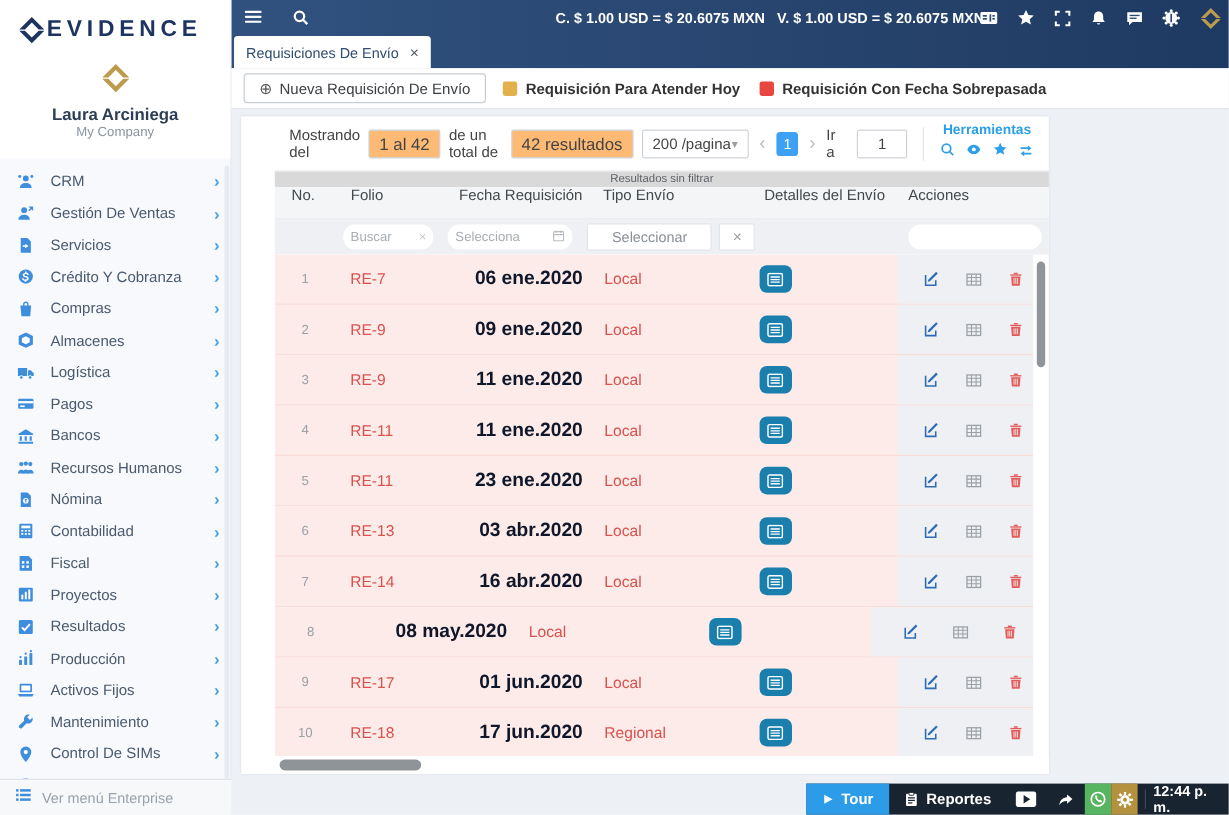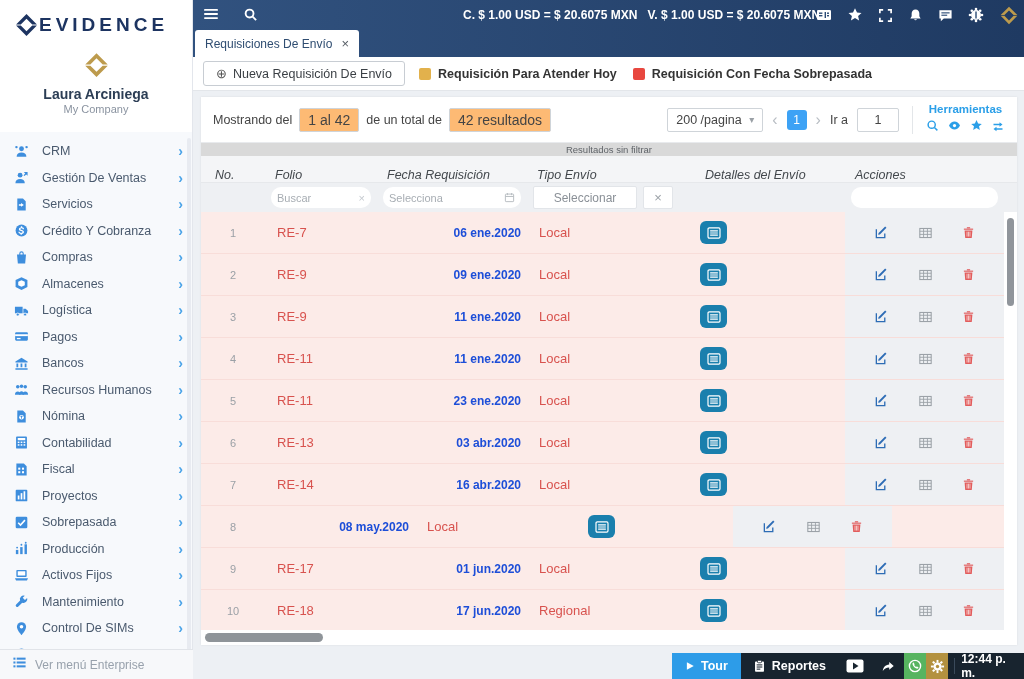--- a/index.html
+++ b/index.html
@@ -38,58 +38,58 @@
 
   
   .content { position:absolute; top:57px; left:0; width:831px; height:596px; background:#edf0f4; }
   .action-strip { position:absolute; top:0; left:0; width:831px; height:34px; background:#ffffff; border-bottom:1px solid #e3e6ea; display:flex; align-items:center; padding-left:10px; gap:14px; }
   .new-btn { display:flex; align-items:center; gap:6px; border:1px solid #c8cdd3; border-radius:3px; background:#fff; padding:4px 12px; font-size:12.5px; color:#3a3f44; cursor:pointer; }
   .new-btn .plus { font-size:13px; color:#555; }
   .legend-item { display:flex; align-items:center; gap:7px; }
   .lg-swatch { width:12px; height:12px; border-radius:2px; }
   .lg-label { font-size:12.5px; font-weight:bold; color:#333; }
 
-  .panel { position:absolute; top:40px; left:8px; width:816px; height:548px; background:#ffffff; box-shadow:0 0 2px rgba(0,0,0,.08); }
+  .panel { position:absolute; top:40px; left:8px; width:673px; height:548px; background:#ffffff; box-shadow:0 0 2px rgba(0,0,0,.08);padding-left:28px; }
 
   .pager { height:46px; display:flex; align-items:center; padding:0 12px; border-bottom:1px solid #e8eaed; }
   .pager .lbl { font-size:12.5px; color:#444; margin-right:7px; }
   .pager .box { border:1px solid #cfd4d9; border-radius:2px; background:#fdba74; padding:3px 8px; font-size:14px; color:#444; margin-right:7px; white-space:nowrap; }
   .pager-right { margin-left:auto; display:flex; align-items:center; gap:9px; }
   .per-page { border:1px solid #cfd4d9; border-radius:2px; width:96px; padding:4px 8px; display:flex; justify-content:space-between; align-items:center; font-size:12.5px; color:#444; cursor:pointer; }
   .per-page .caret { color:#9aa0a6; font-size:10px; }
   .pchev { color:#b9bec4; font-size:16px; cursor:pointer; }
   .page-num { width:20px; height:20px; background:#3da2f5; color:#fff; font-size:12px; border-radius:3px; display:flex; align-items:center; justify-content:center; cursor:pointer; }
   .goto-input { width:42px; height:24px; border:1px solid #cfd4d9; border-radius:2px; text-align:center; font-size:12.5px; color:#444; font-family:"Liberation Sans",sans-serif; }
   .vdiv { width:1px; height:28px; background:#e3e6e9; margin:0 4px; }
   .tools { display:flex; flex-direction:column; align-items:center; }
   .tools-label { font-size:11.5px; font-weight:bold; color:#2b9fe8; }
   .tools-icons { display:flex; gap:8px; margin-top:3px; align-items:center; }
 
   .banner { height:13px; background:#d9d9d9; font-size:9.5px; color:#5f6368; text-align:center; line-height:13px; }
 
-  .thead { display:flex; background:#f4f5f7; border-bottom:1px solid #e6e8eb; height:27px; align-items:flex-end;font-style:italic; }
+  .thead { display:flex; background:#f4f5f7; border-bottom:1px solid #e6e8eb; height:27px; align-items:flex-start; }
   .thead .hc { font-size:12.5px; color:#43484d; padding-left:10px; }
   .c0{width:64px;} .c1{width:112px;} .c2{width:150px;} .c3{width:168px;} .c4{width:150px;} .c5{width:159px;}
   .thead .c0 { padding-left:14px; }
 
   .filterrow { display:flex; background:#eef0f3; height:29px; align-items:center; }
   .fc { padding:0 6px; }
   .finput { background:#fff; border-radius:10px; height:21px; display:flex; align-items:center; padding:0 6px; width:100%; }
   .finput input { border:none; outline:none; width:100%; font-size:11px; color:#555; font-family:"Liberation Sans",sans-serif; }
   .finput input::placeholder { color:#a7adb3; }
   .fx { color:#c4c9cf; font-size:11px; cursor:pointer; margin-left:4px; }
   .fsel { background:#fff; border:1px solid #e2e5e9; border-radius:2px; height:23px; width:104px; display:flex; align-items:center; justify-content:center; font-size:12px; color:#8a9097; cursor:pointer; }
   .fselx { background:#fff; border:1px solid #e2e5e9; border-radius:2px; height:23px; width:30px; margin-left:6px; display:flex; align-items:center; justify-content:center; color:#9aa0a6; font-size:13px; cursor:pointer; }
 
   .rows-wrap { position:relative; height:433px; overflow:hidden; }
   .trow { display:flex; height:42px; background:#fcebe8; border-bottom:1px solid #f8ddd9; align-items:stretch; }
   .trow > div { display:flex; align-items:center; }
   .cell-no { width:64px; justify-content:center; color:#9aa0a6; font-size:11px; }
   .cell-folio { width:112px; padding-left:12px; color:#d8524e; font-size:13px; }
-  .cell-fecha { width:150px; justify-content:flex-end; padding-right:6px; color:#1d4ed8; font-size:12px; font-weight:bold; }
+  .cell-fecha { width:150px; justify-content:flex-end; padding-right:6px; color:#0f172a; font-size:16px; font-weight:bold; }
   .cell-tipo { width:168px; padding-left:12px; color:#d8524e; font-size:13px; }
   .cell-det { width:150px; padding-left:5px; }
   .cell-acc { width:159px; background:#eef0f3; justify-content:space-evenly; }
   .det-btn { width:27px; height:23px; background:#1a7fad; border-radius:6px; display:flex; align-items:center; justify-content:center; cursor:pointer; }
   .act-ic { cursor:pointer; display:flex; }
 
   .vscroll { position:absolute; right:0; top:0; width:13px; height:433px; background:#ffffff; }
   .vthumb { position:absolute; right:3px; top:6px; width:7px; height:88px; background:#90959b; border-radius:4px; }
   .hscroll { position:absolute; left:0; bottom:0; width:803px; height:15px; background:#ffffff; }
   .hthumb { position:absolute; left:4px; top:3px; width:118px; height:9px; background:#8f9499; border-radius:5px; }
@@ -298,21 +298,21 @@
     <span class="mlabel">Proyectos</span>
     <span class="mchev">›</span>
   </div>
         <div class="mitem">
     <span class="micon">
             <svg viewBox="0 0 16 16" width="15" height="15">
               <rect x="1.8" y="1.8" width="12.4" height="12.4" rx="1.4" fill="#3e8edd"></rect>
               <path d="M4.5 8.3l2.4 2.4 4.8-5.2" fill="none" stroke="#fff" stroke-width="1.7"></path>
             </svg>
           </span>
-    <span class="mlabel">Sobrepasada</span>
+    <span class="mlabel">Resultados</span>
     <span class="mchev">›</span>
   </div>
         <div class="mitem">
     <span class="micon">
             <svg viewBox="0 0 16 16" width="15" height="15">
               <g fill="#3e8edd">
                 <rect x="2" y="9.5" width="2.6" height="4.5"></rect>
                 <rect x="6.6" y="6.5" width="2.6" height="7.5"></rect>
                 <rect x="11.2" y="3.5" width="2.6" height="10.5"></rect>
                 <circle cx="3.3" cy="7" r="1"></circle>

